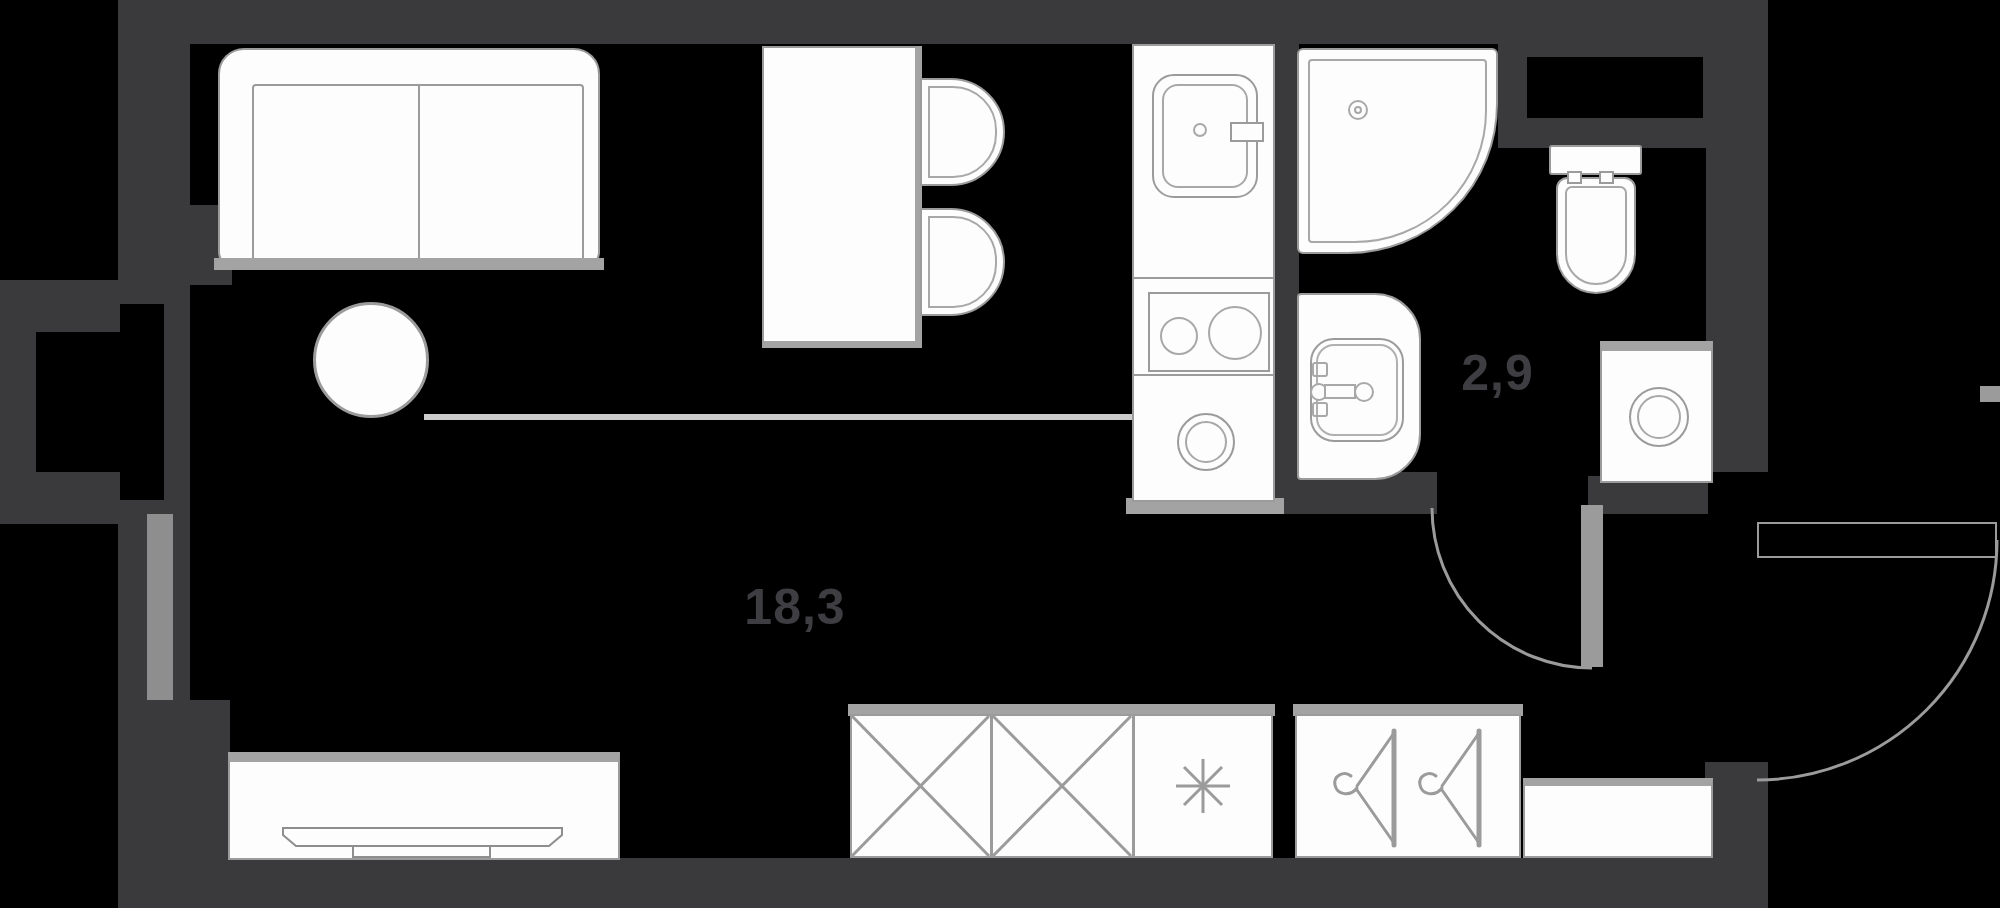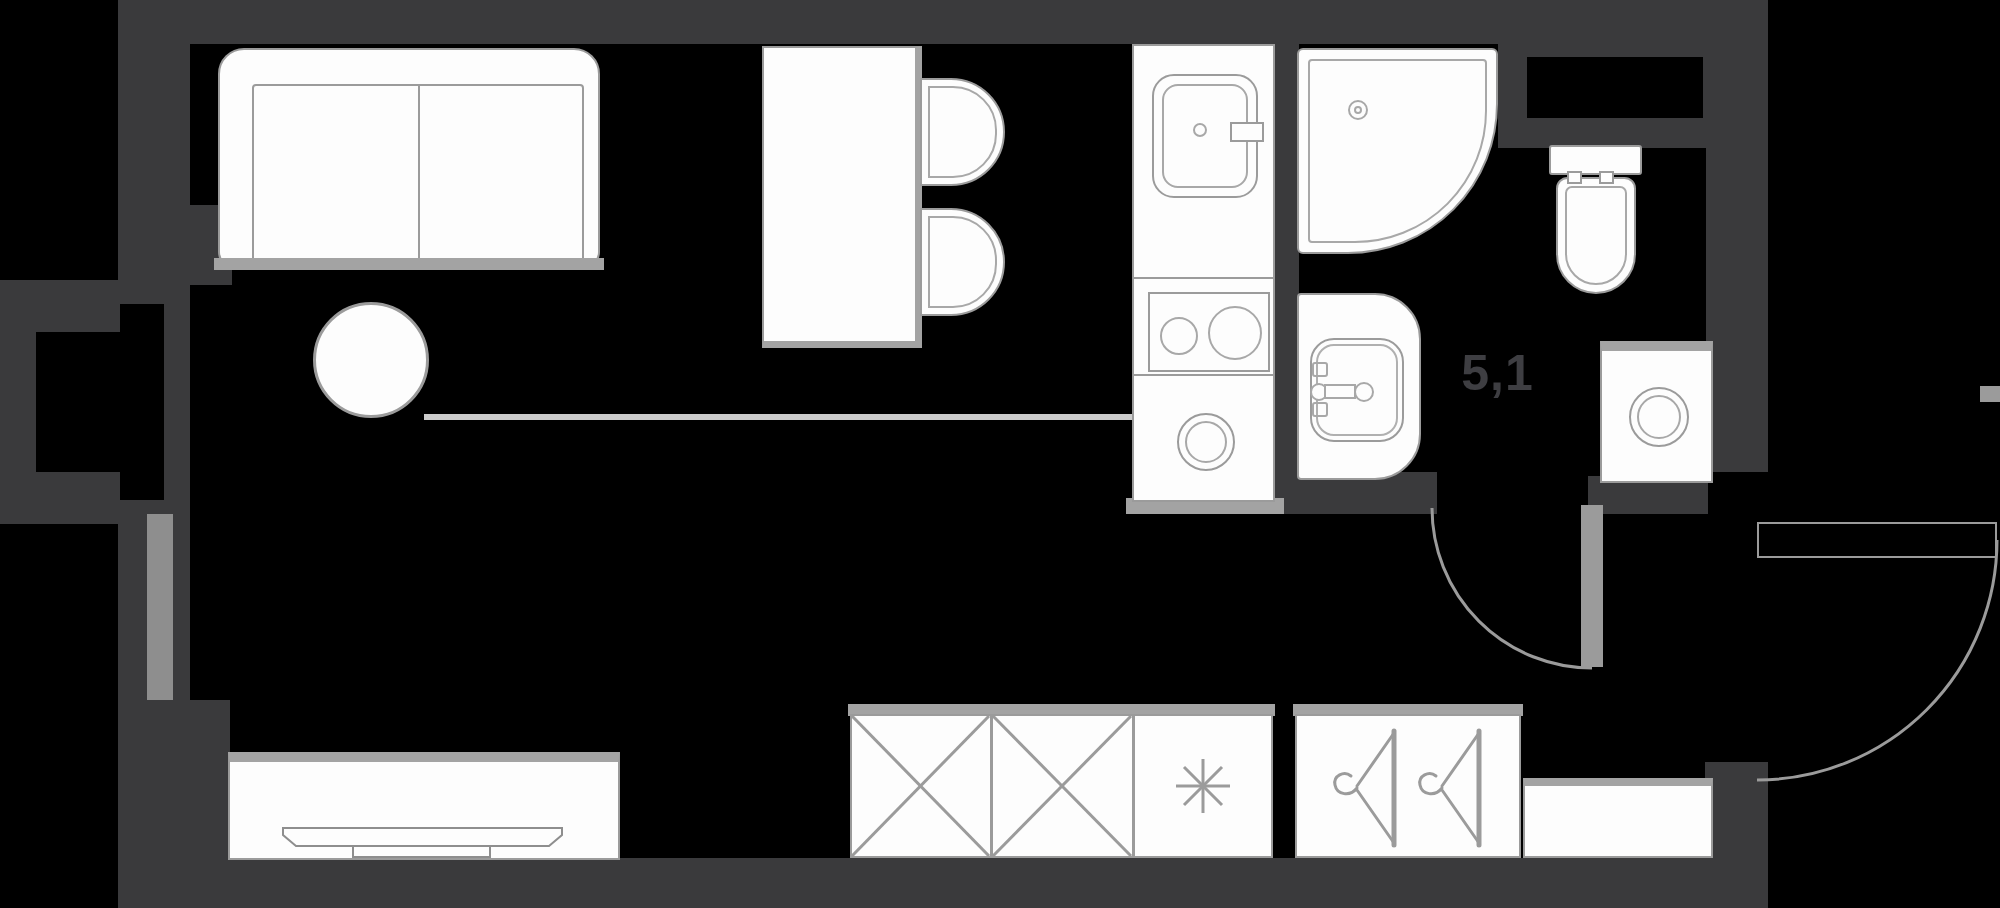--- a/index.html
+++ b/index.html
@@ -148,15 +148,16 @@
         <path d="M 1442 788 c -7 9 -20 7 -22 -3 c -2 -9 9 -15 16 -9"></path>
       </g>
 
       <g stroke="#8e8e8e" stroke-width="2" fill="#fdfdfd">
         <polygon points="283,828 562,828 562,835 549,846 296,846 283,835"></polygon>
         <rect x="353" y="846" width="137" height="11"></rect>
       </g>
     </g>
   </svg>
 
-  <div class="abs lbl" style="left:1425px;top:346px;width:145px;">5,1</div>
+  <div class="abs lbl" style="left:695px;top:580px;width:200px;">18,3</div>
+  <div class="abs lbl" style="left:1425px;top:346px;width:145px;">2,9</div>
 
 </div>
 
 </body></html>

